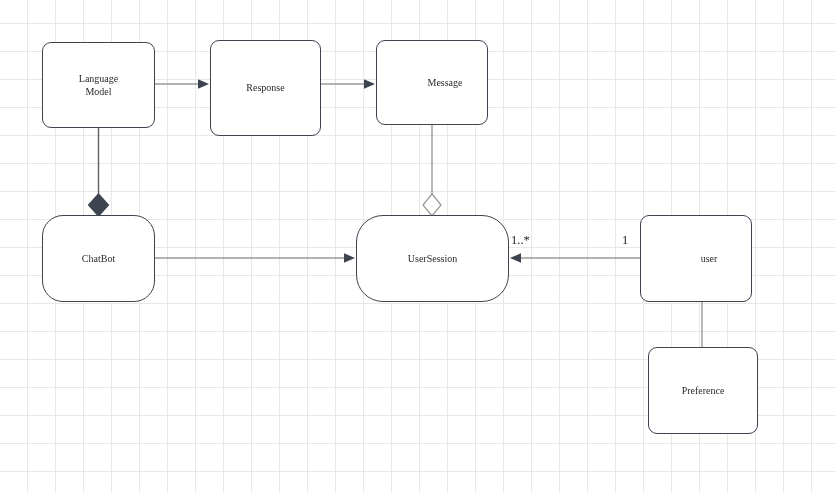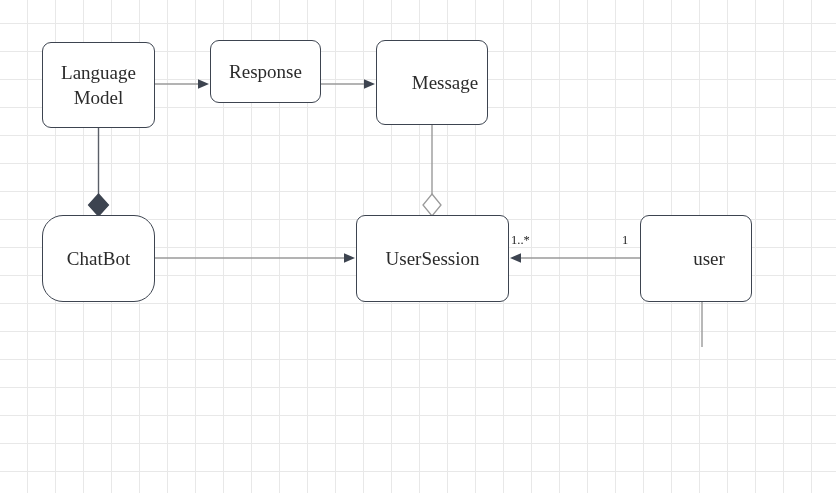--- a/index.html
+++ b/index.html
@@ -36,21 +36,21 @@
     position: absolute;
     box-sizing: border-box;
     background: #ffffff;
     border: 1.6px solid #3d4450;
     border-radius: 9px;
     display: flex;
     align-items: center;
     justify-content: center;
     text-align: center;
     color: #2b2b2b;
-    font-size: 19px;
+    font-size: 10px;
     line-height: 1.32;
     font-family: "Liberation Serif", "DejaVu Serif", serif;
   }
   .node-label {
     display: block;
     white-space: pre-line;
     padding: 0 6px;
   }
   .edge-label {
     position: absolute;
@@ -101,38 +101,41 @@
     <g>
       <line x1="702" y1="302" x2="702" y2="347" stroke="#9a9a9a" stroke-width="1.4"></line>
     </g>
   </svg>
 
   <div class="node" style="left:42px; top:42px; width:113px; height:86px;">
     <span class="node-label">Language
 Model</span>
   </div>
 
-  <div class="node" style="left:210px; top:40px; width:111px; height:63px;">
+  <div class="node" style="left:210px; top:40px; width:111px; height:96px;">
     <span class="node-label">Response</span>
   </div>
 
   <div class="node" style="left:376px; top:40px; width:112px; height:85px;padding-left:26px;">
     <span class="node-label">Message</span>
   </div>
 
   <div class="node" style="left:42px; top:215px; width:113px; height:87px;border-radius:21px;">
     <span class="node-label">ChatBot</span>
   </div>
 
-  <div class="node" style="left:356px; top:215px; width:153px; height:87px;">
+  <div class="node" style="left:356px; top:215px; width:153px; height:87px;border-radius:27px;">
     <span class="node-label">UserSession</span>
   </div>
 
   <div class="node" style="left:640px; top:215px; width:112px; height:87px;padding-left:26px;">
     <span class="node-label">user</span>
   </div>
 
+  <div class="node" style="left:648px; top:347px; width:110px; height:87px;">
+    <span class="node-label">Preference</span>
+  </div>
 
   <div class="edge-label" style="left:511px; top:233px;">1..*</div>
 
   <div class="edge-label" style="left:622px; top:233px;">1</div>
 
 </div>
 
 </body></html>

